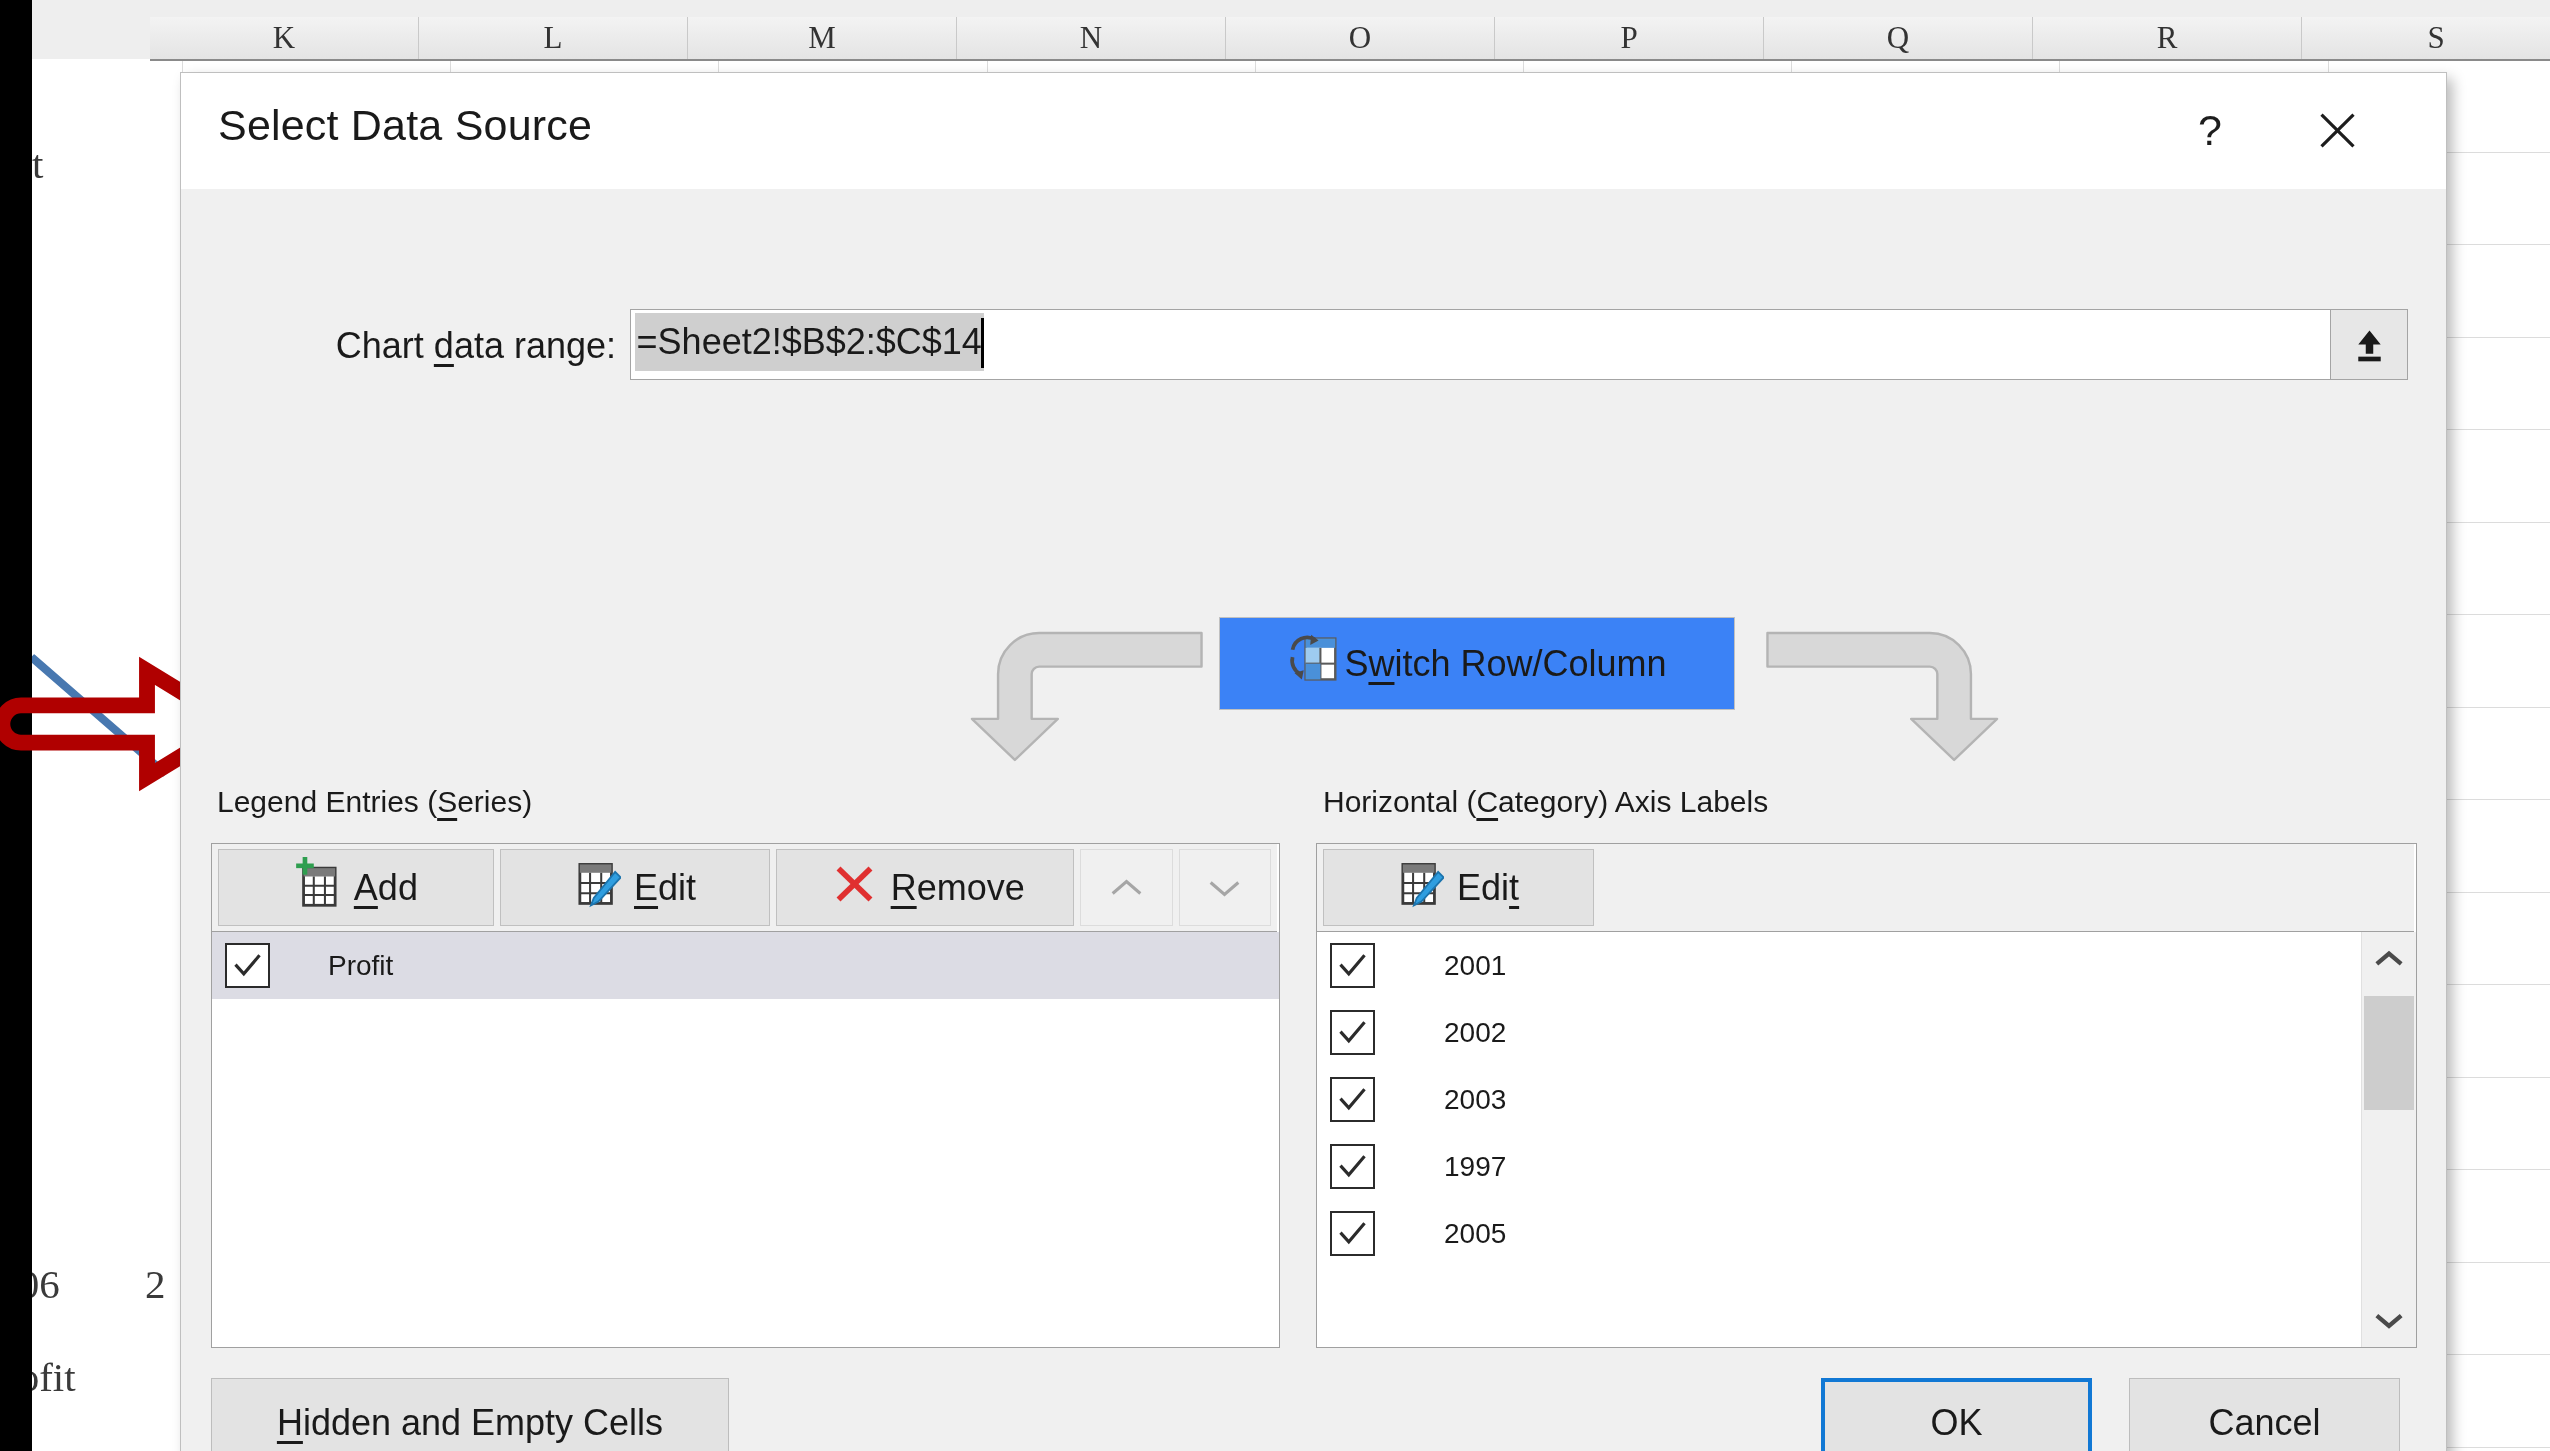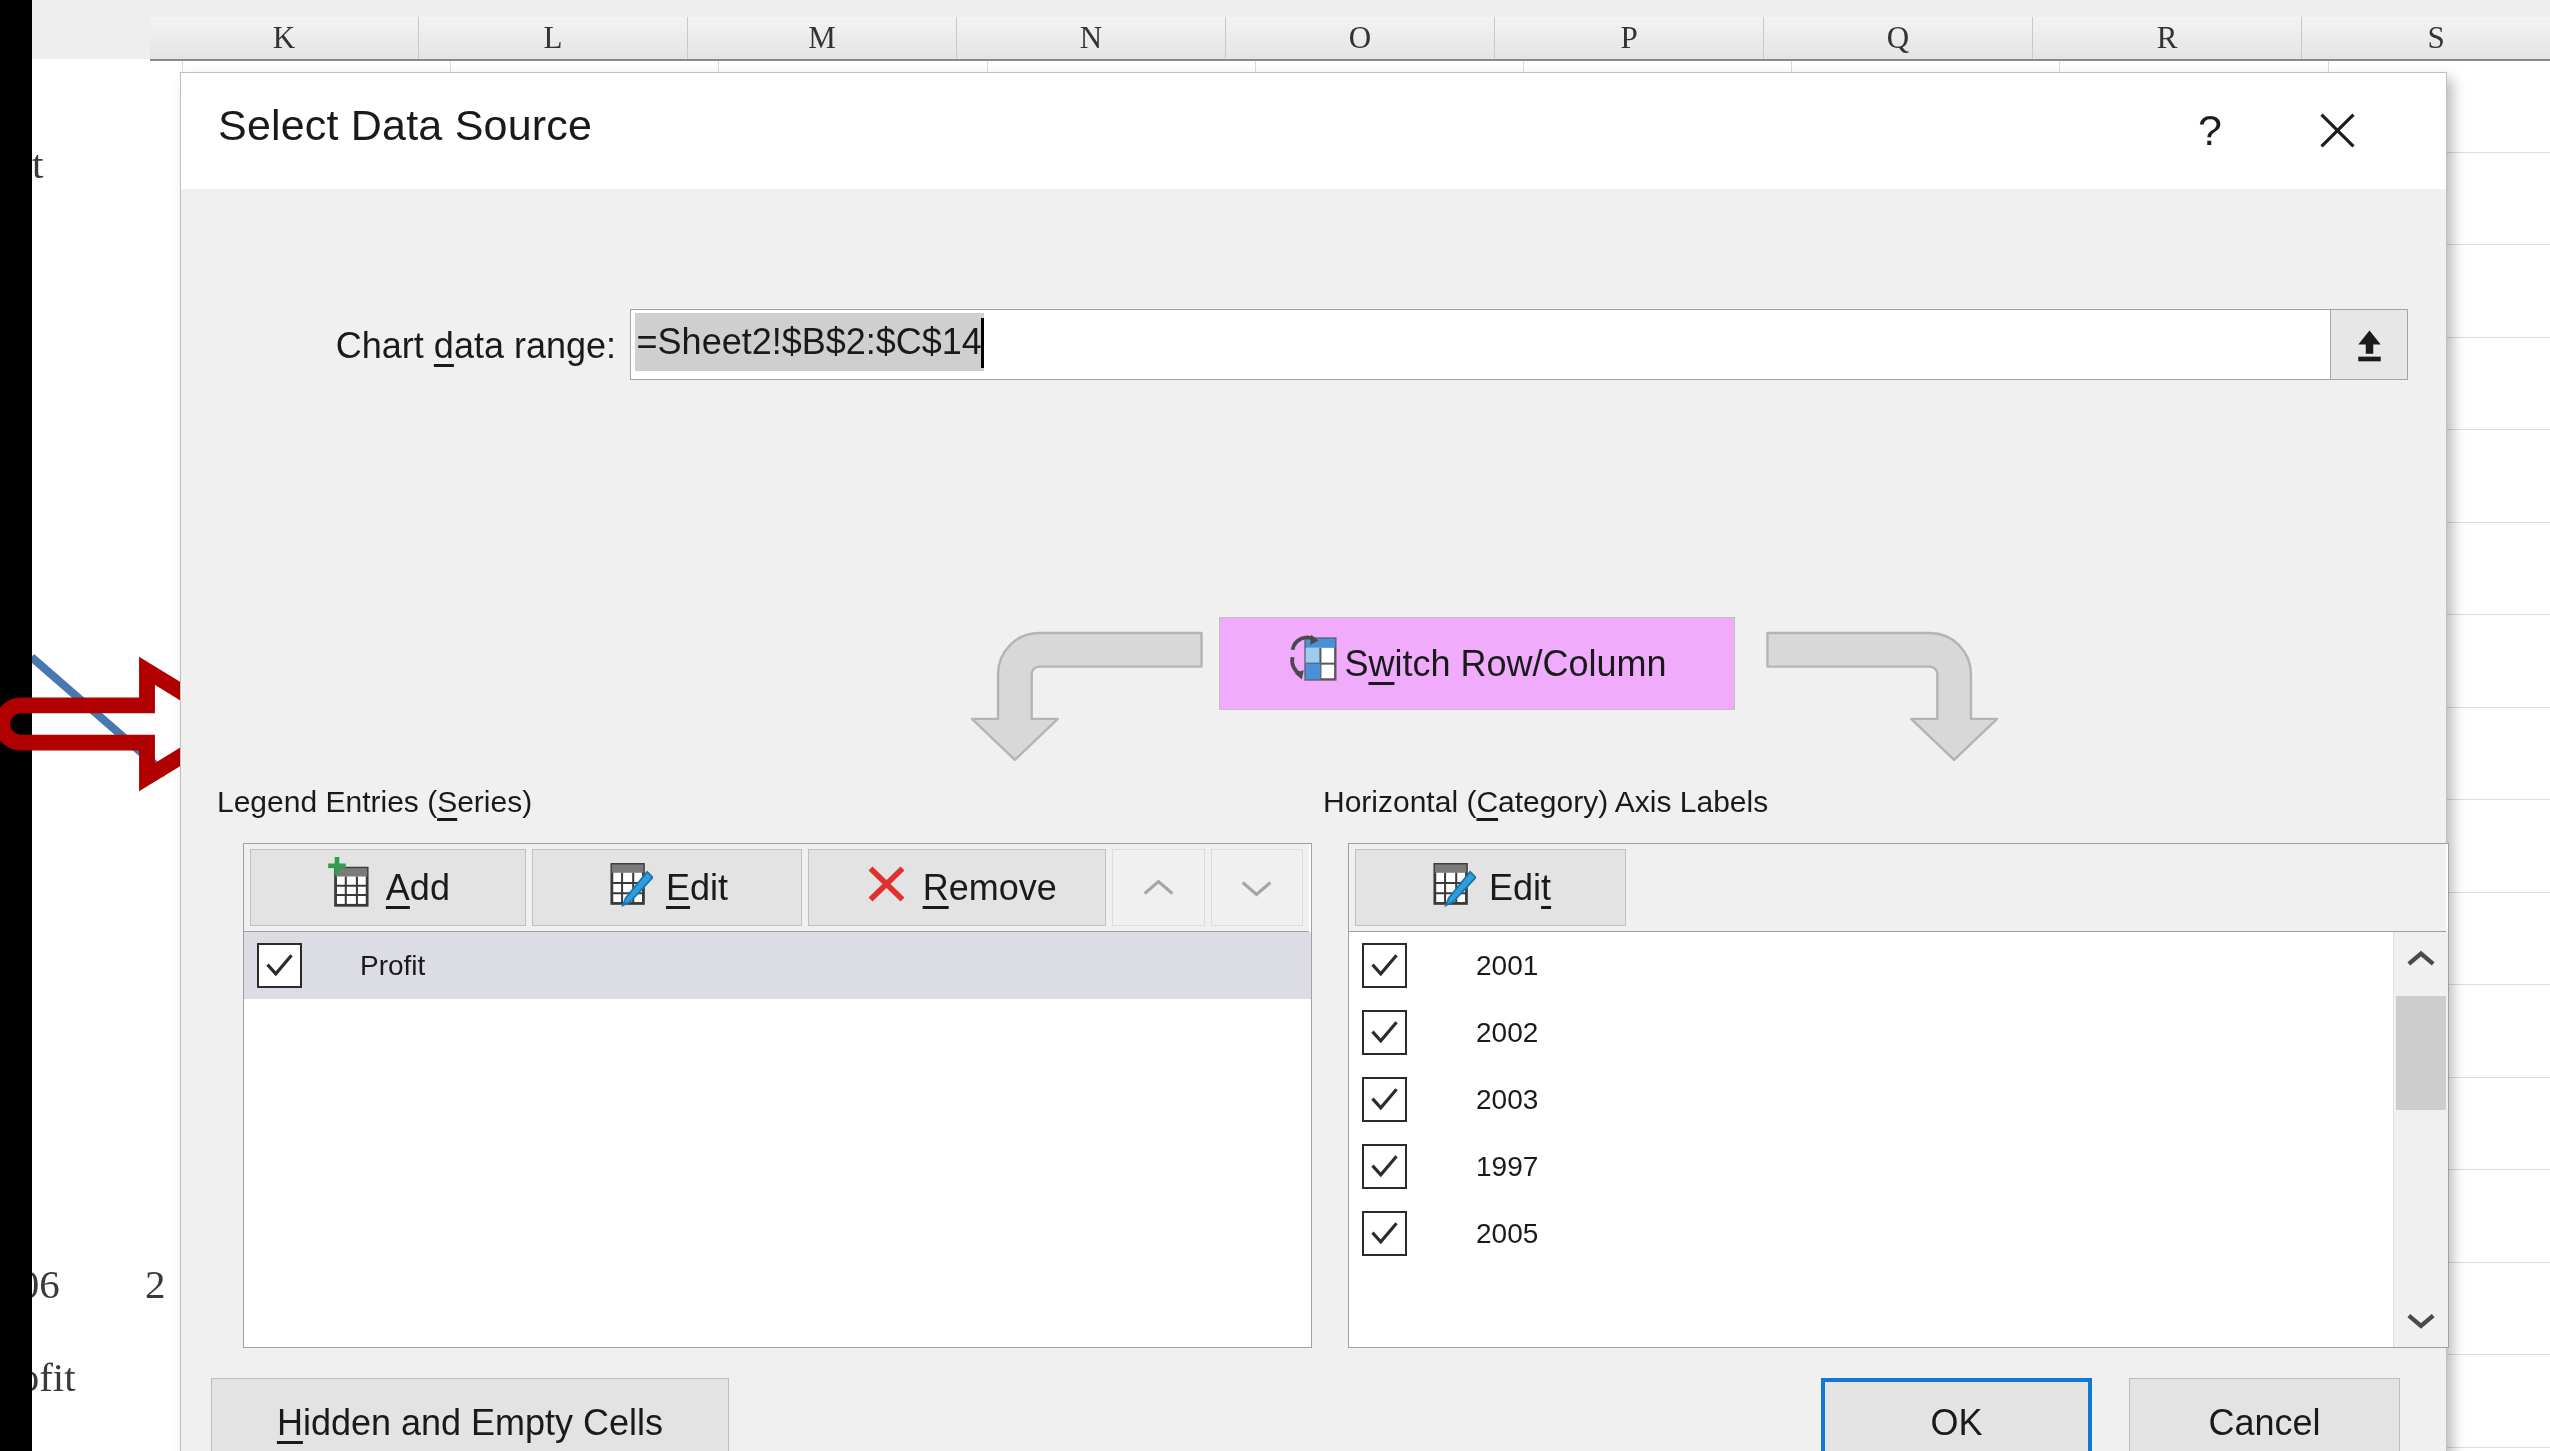--- a/index.html
+++ b/index.html
@@ -172,21 +172,21 @@
     background: #e7e7e7;
     box-sizing: border-box;
     display: flex; align-items: center; justify-content: center;
   }
 
   
   .switch-btn {
     position: absolute;
     left: 1038px; top: 428px;
     width: 516px; height: 93px;
-    background: #f0abfc;
+    background: #3b82f6;
     border: 1.9px solid #c0c0c0;
     box-sizing: border-box;
     display: flex; align-items: center; justify-content: center;
     gap: 5px;
     font-size: 36px; color: #1a1a1a;
   }
   .arrow-left-deco {
     position: absolute;
     left: 776px; top: 425px;
     width: 252px; height: 150px;
@@ -205,21 +205,20 @@
   }
   .cap-series { left: 36px; top: 596px; }
   .cap-axis   { left: 1142px; top: 596px; }
 
   
   .panel {
     position: absolute;
     background: #ffffff;
     border: 1.9px solid #a0a0a0;
     box-sizing: border-box;
-    margin-left: 32px;
   }
   .panel-series { left: 30px; top: 654px; width: 1069px; height: 505px; }
   .panel-axis   { left: 1135px; top: 654px; width: 1101px; height: 505px; }
 
   .toolbar {
     position: absolute;
     left: 0; top: 0;
     height: 88px;
     background: #f0f0f0;
     border-bottom: 1.9px solid #a0a0a0;

